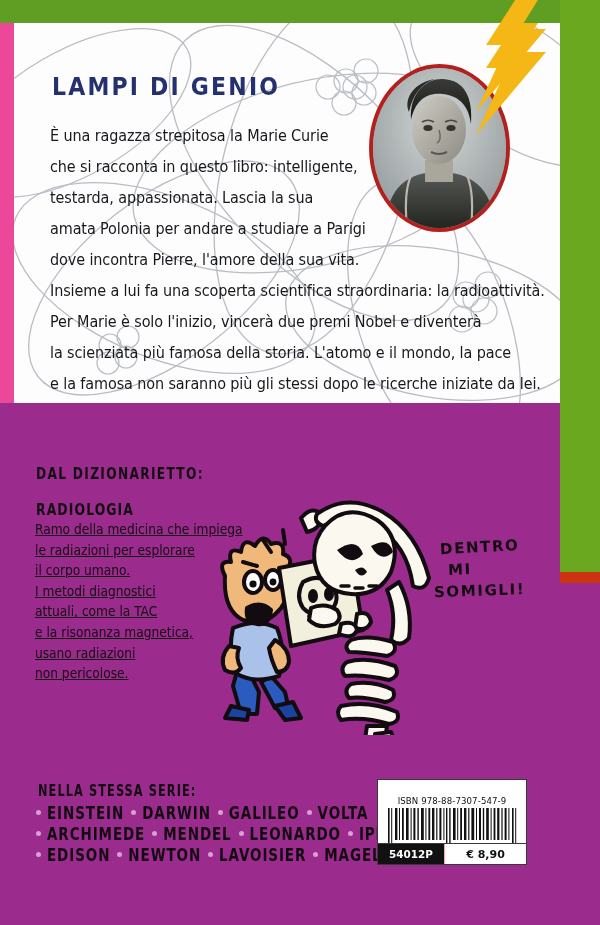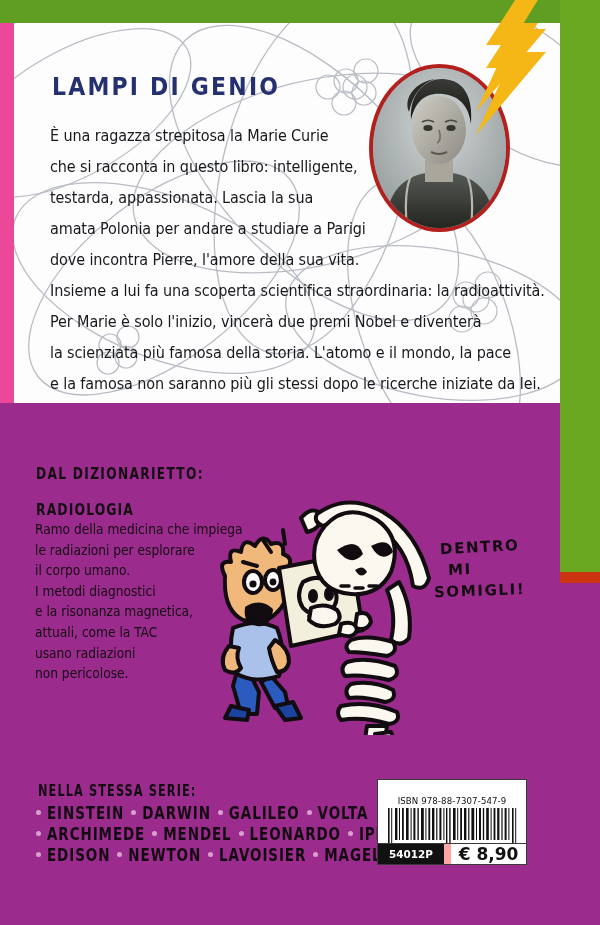--- a/index.html
+++ b/index.html
@@ -68,21 +68,21 @@
     position:absolute;left:36px;top:500px;
     color:#140d12;
     font-size:13.8px;font-weight:bold;letter-spacing:1.1px;
     font-family:"DejaVu Sans Condensed","DejaVu Sans", sans-serif;
     transform:scaleY(1.16);transform-origin:left top;
   }
   .dict-body{
     position:absolute;left:35px;top:519px;width:230px;
     color:#130c11;
     font-family:"DejaVu Sans Condensed","DejaVu Sans", sans-serif;
-    font-size:13.6px;line-height:20.6px;
+    font-size:13.6px;line-height:20.6px;text-decoration:underline;
   }
   .dict-body p{margin:0;white-space:nowrap;}
 
   
   .cartoon{position:absolute;left:205px;top:470px;width:290px;height:265px;}
   .speech{
     position:absolute;left:440px;top:535px;width:120px;
     color:#120b10;
     font-family:"DejaVu Sans", sans-serif;
     font-size:15px;font-weight:bold;letter-spacing:1.6px;line-height:22px;
@@ -138,22 +138,22 @@
     display:flex;border-top:1px solid #3a3a3a;
   }
   .code-cell{
     flex:0 0 66px;background:#111;color:#fff;
     display:flex;align-items:center;justify-content:center;
     font-family:"DejaVu Sans", sans-serif;font-size:10.4px;font-weight:bold;
   }
   .price-cell{
     flex:1;background:#fff;color:#111;
     display:flex;align-items:center;justify-content:center;
-    border-left:7px solid #fca5a5;
-    font-family:"DejaVu Sans", sans-serif;font-size:17px;font-weight:bold;
+    border-left:1px solid #fca5a5;
+    font-family:"DejaVu Sans", sans-serif;font-size:11px;font-weight:bold;
   }
 </style>
 </head>
 <body>
 
 <div class="cover">
 
   <div class="purple-bg"></div>
   <div class="purple-right-low"></div>
   <div class="green-top"></div>
@@ -252,22 +252,22 @@
     <path d="M70 0 L26 68 L47 68 L16 135 L86 52 L60 52 L92 0 Z" fill="#f5b716"></path>
   </svg>
 
   <div class="dict-head">DAL DIZIONARIETTO:</div>
   <div class="dict-term">RADIOLOGIA</div>
   <div class="dict-body">
     <p>Ramo della medicina che impiega</p>
     <p>le radiazioni per esplorare</p>
     <p>il corpo umano.</p>
     <p>I metodi diagnostici</p>
+    <p>attuali, come la TAC</p>
     <p>e la risonanza magnetica,</p>
-    <p>attuali, come la TAC</p>
     <p>usano radiazioni</p>
     <p>non pericolose.</p>
   </div>
 
   <svg class="cartoon" viewBox="0 0 290 265">
     <g stroke="#120b10" stroke-width="4" stroke-linejoin="round" stroke-linecap="round">
 
       <g>
         <path d="M36 186 L28 216 L36 244 L52 244 L54 222 Z" fill="#2b5bbf"></path>
         <path d="M56 212 L70 238 L84 240 L80 222 L66 206 Z" fill="#2b5bbf"></path>

